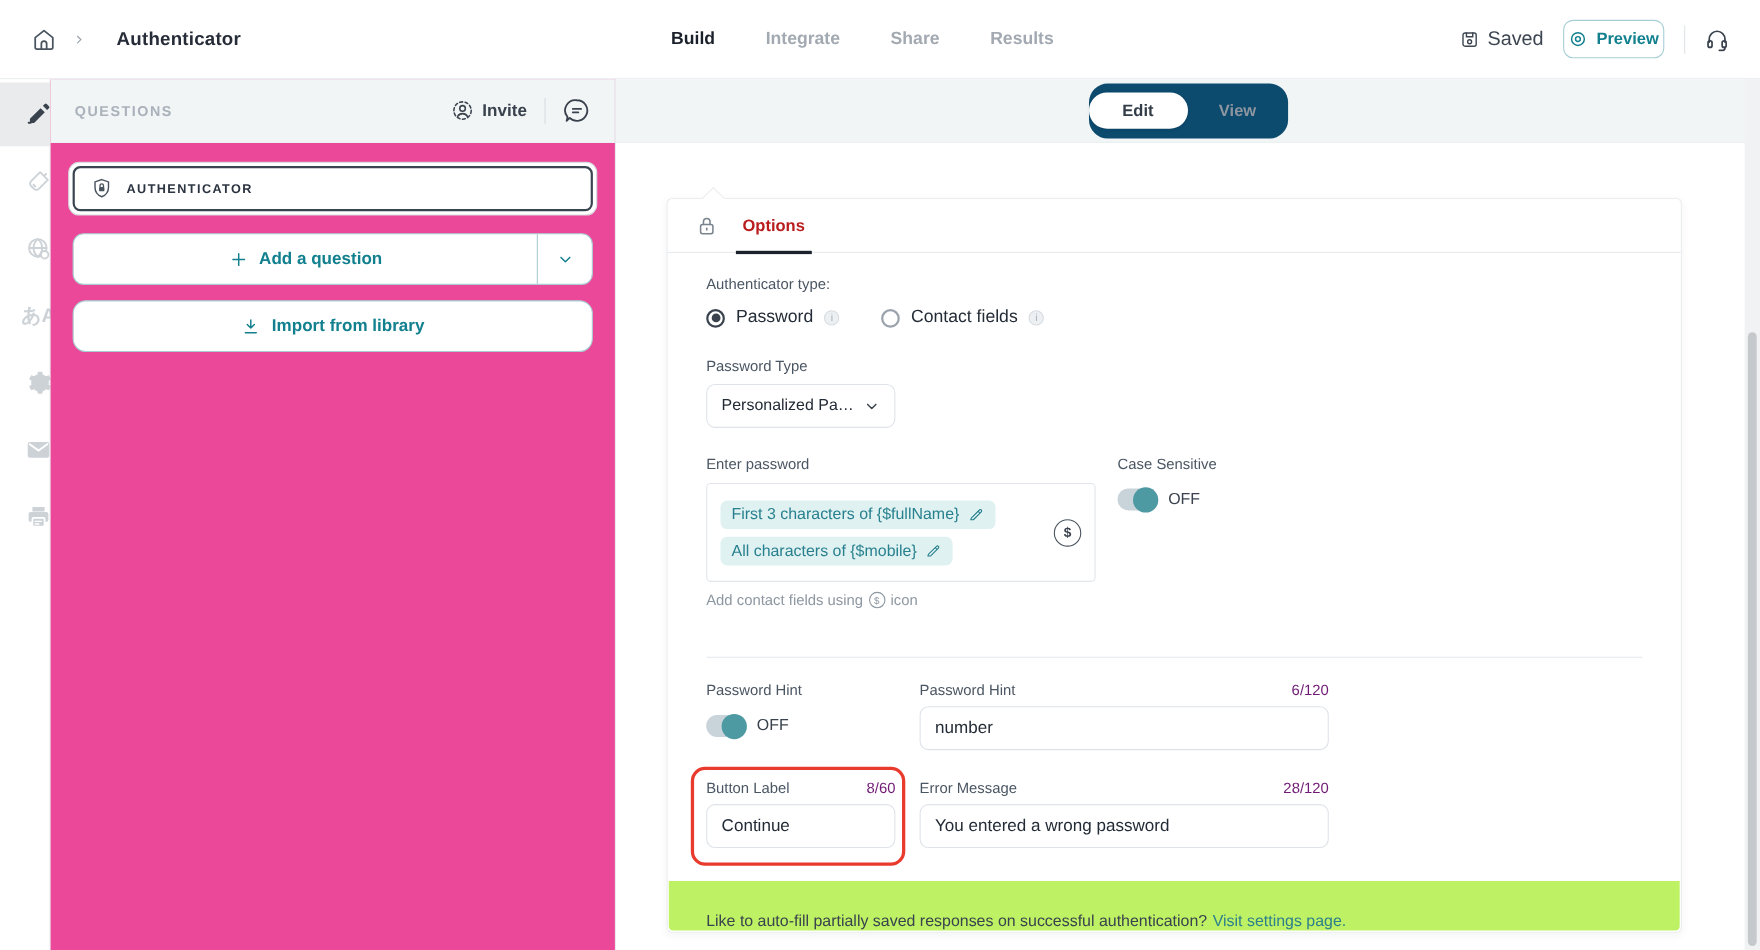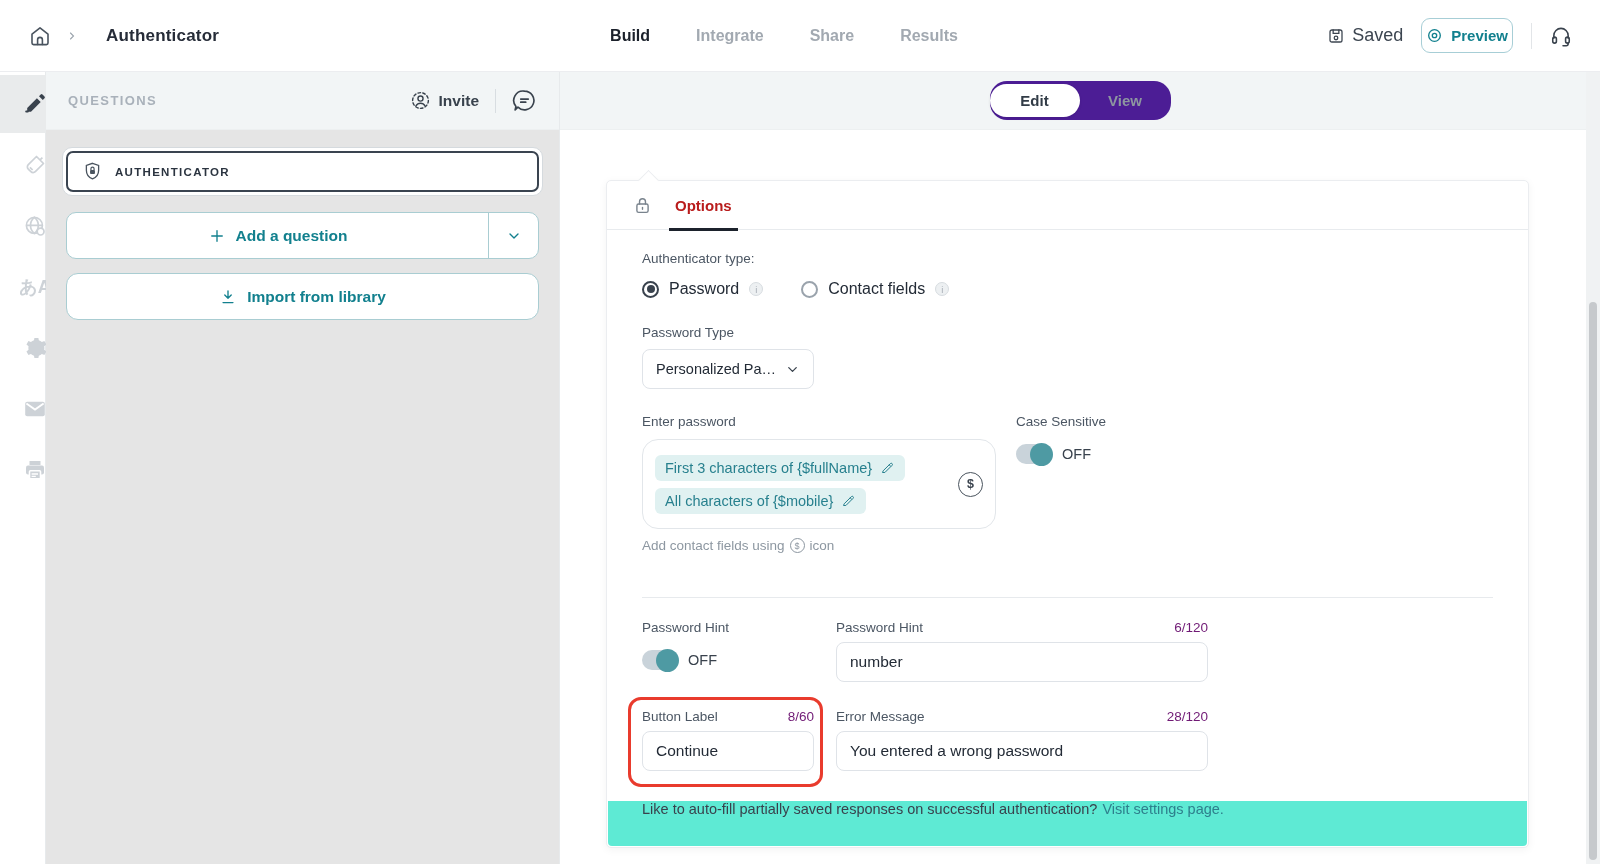--- a/index.html
+++ b/index.html
@@ -31,21 +31,21 @@
 
   
   .rail { width:46px; border-right:1px solid #e7eaec; background:#fff; }
   .rail-item { width:70px; height:58px; margin-top:3px; display:flex; align-items:center;
     justify-content:center; color:#cdd2d7; cursor:pointer; }
   .rail-item svg { width:24px; height:24px; }
   .rail-item.active { background:#e9ebec; color:#39424d; }
   .rail-translate { font-size:18px; font-weight:700; }
 
   
-  .qpanel { width:514px; border-right:1px solid #e7eaec; background:#e5e5e5; display:flex; flex-direction:column; }
+  .qpanel { width:514px; border-right:1px solid #e7eaec; background:#ec4899; display:flex; flex-direction:column; }
   .qpanel-head { height:58px; background:#f2f5f6; border-bottom:1px solid #edf0f1;
     display:flex; align-items:center; padding:0 22px; }
   .qpanel-title { flex:1; font-size:13px; font-weight:700; letter-spacing:1.4px; color:#a9b1ba; }
   .invite-btn { display:flex; align-items:center; gap:8px; font-size:15.5px; font-weight:600;
     color:#39424d; cursor:pointer; }
   .invite-btn svg { width:21px; height:21px; }
   .qhead-div { width:1px; height:24px; background:#d8dde1; margin:0 16px; }
   .comment-btn { width:25px; height:25px; color:#39424d; cursor:pointer; }
 
   .q-item-outer { margin:17px 16px 0; border:1px solid #d5dade; border-radius:10px; padding:3px;
@@ -62,21 +62,21 @@
   .teal-btn-main svg { width:18px; height:18px; }
   .teal-btn-split { width:50px; border-left:1.5px solid #a9cdd2; display:flex; align-items:center;
     justify-content:center; }
   .teal-btn-split svg { width:16px; height:16px; }
   .import-btn { margin-top:14px;border-radius:12px; }
 
   
   .main { flex:1; position:relative; background:#fff; }
   .toolbar { height:58px; background:#f2f5f6; border-bottom:1px solid #edf0f1;
     display:flex; align-items:center; justify-content:center; }
-  .seg { width:181px; height:39px; background:#4c1d95; border-radius:17px; display:flex;
+  .seg { width:181px; height:50px; background:#0c4a6e; border-radius:17px; display:flex;
     align-items:center; }
   .seg-edit { width:90px; height:33px; background:#fff; border-radius:17px;
     box-shadow:0 1px 3px rgba(0,0,0,.10); display:flex; align-items:center; justify-content:center;
     font-size:15px; font-weight:600; color:#323c47; cursor:pointer; }
   .seg-view { flex:1; text-align:center; font-size:15px; font-weight:600; color:#8d96a0; cursor:pointer; }
 
   
   .scrollbar { position:absolute; top:0; right:0; bottom:0; width:14px; background:#f0f2f3; }
   .scroll-thumb { position:absolute; left:3px; width:8px; border-radius:4px; background:#c6c9cc;
     top:230px; height:558px; }
@@ -108,21 +108,21 @@
     justify-content:center; }
 
   .pt-label { margin-top:27px; }
   .select { margin-top:9px; width:172px; height:40px; border:1.2px solid #dfe3e8; border-radius:8px;
     display:flex; align-items:center; justify-content:space-between; padding:0 13px; cursor:pointer;
     background:#fff; }
   .select-value { font-size:14.5px; color:#232b36; }
   .select svg { width:15px; height:15px; color:#39424d; }
 
   .pw-row { display:flex; margin-top:25px; }
-  .tagbox { margin-top:10px; width:354px; height:90px; border:1.2px solid #e2e6ea; border-radius:16px;
+  .tagbox { margin-top:10px; width:354px; height:90px; border:1.2px solid #e2e6ea; border-radius:4px;
     display:flex; align-items:center; padding:0 12px; }
   .tags { flex:1; display:flex; flex-direction:column; gap:7px; }
   .tag { align-self:flex-start; display:flex; align-items:center; gap:8px; background:#e0f1f1;
     border-radius:6px; padding:5px 10px; font-size:14.5px; color:#27808e; cursor:pointer; }
   .tag svg { width:15px; height:15px; }
   .dollar-btn { width:25px; height:25px; border-radius:50%; border:1.4px solid #4a545e; color:#39424d;
     font-size:12.5px; font-weight:600; display:flex; align-items:center; justify-content:center;
     cursor:pointer; background:#fff; }
   .tag-hint { margin-top:9px; font-size:13.5px; color:#8d97a1; display:flex; align-items:center; gap:5px; }
   .dollar-mini { width:15px; height:15px; border-radius:50%; border:1.2px solid #8d97a1; font-size:9px;
@@ -142,22 +142,22 @@
     margin-top:22px; }
   .field-head { display:flex; justify-content:space-between; align-items:baseline; margin-bottom:7px; }
   .counter { font-size:13.5px; color:#701a75; }
   .text-input { width:100%; height:40px; border:1.2px solid #dfe3e8; border-radius:8px; padding:0 13px;
     font-size:15.5px; color:#232b36; font-family:"Liberation Sans","DejaVu Sans",sans-serif;
     background:#fff; outline:none; }
   .cell { position:relative; }
   .red-ring { position:absolute; left:-14px; right:-9px; top:-12px; bottom:-16px;
     border:3px solid #e93b2d; border-radius:13px; pointer-events:none; }
 
-  .card-footer { position:absolute; left:1px; right:1px; bottom:1px; height:45px; background:#5eead4;
-    border-radius:0 0 4px 4px; display:flex; align-items:flex-start; padding-left:34px; font-size:14.5px;
+  .card-footer { position:absolute; left:1px; right:1px; bottom:1px; height:45px; background:#bef264;
+    border-radius:0 0 4px 4px; display:flex; align-items:flex-end; padding-left:34px; font-size:14.5px;
     color:#39424d; }
   .footer-link { color:#2e7f8c; margin-left:5px; cursor:pointer; }
 </style>
 </head>
 <body>
 
 <header class="topbar">
   <div class="tb-left">
     <span class="home-btn">
       <svg viewBox="0 0 24 24" fill="none" stroke="currentColor" stroke-width="1.6" stroke-linecap="round" stroke-linejoin="round">

